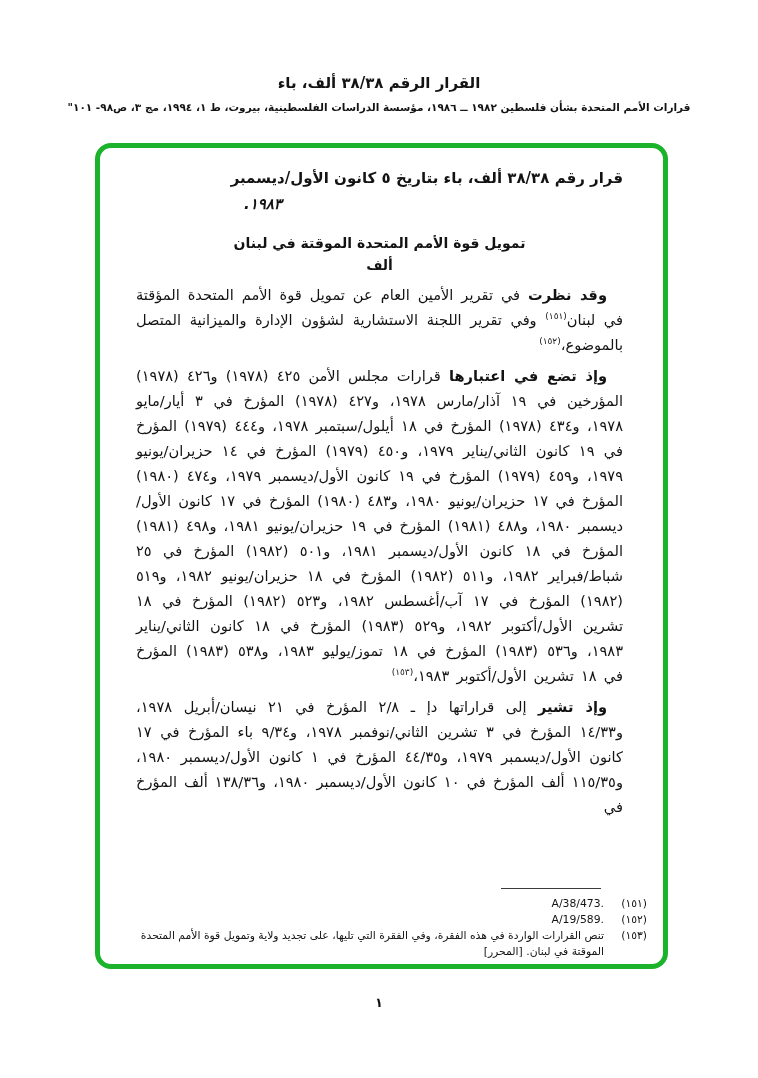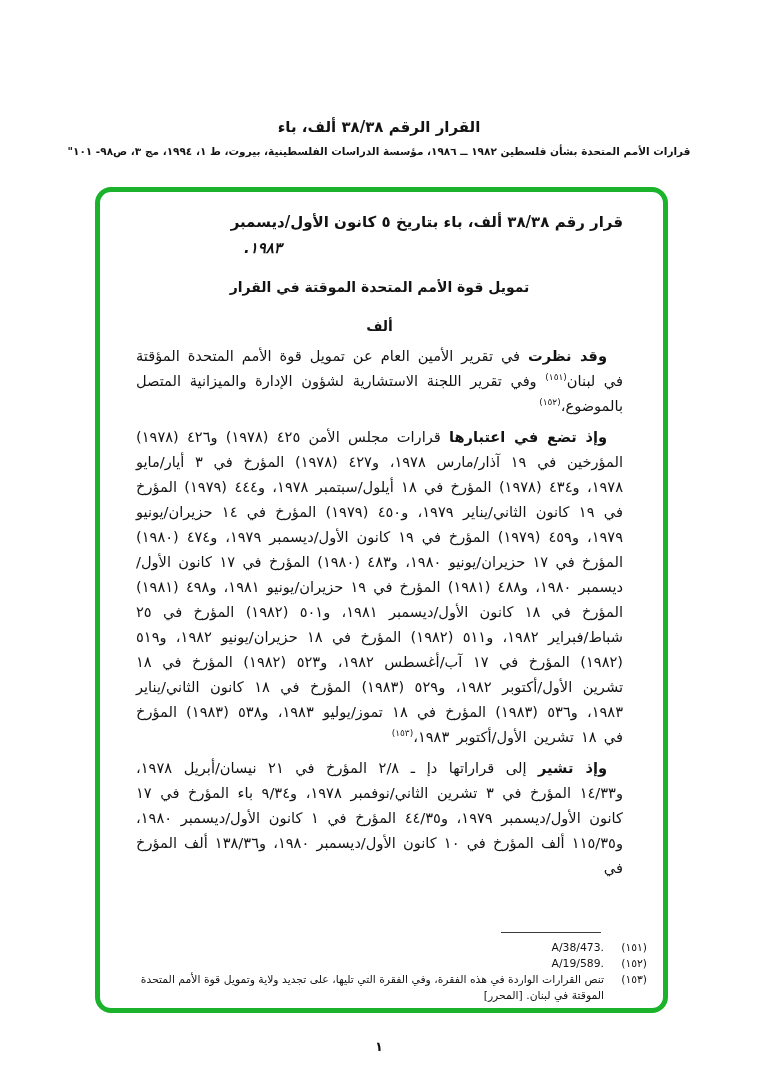--- a/index.html
+++ b/index.html
@@ -6,37 +6,37 @@
   html,body { background:#ffffff; }
   .page {
     position:relative;
     width:758px; height:1078px;
     background:#ffffff;
     color:#131313;
     direction:rtl;
     font-family:"DejaVu Sans", sans-serif;
     overflow:hidden;
   }
-  .doc-header { padding-top:118px; text-align:center; }
+  .doc-header { padding-top:74px; text-align:center; }
   .doc-title { font-size:15px; font-weight:bold; line-height:18px; }
   .doc-citation { font-size:10.5px; font-weight:bold; line-height:14px; margin-top:8px; }
 
   .green-box {
     width:573px; height:826px;
     margin:29px 90px 0 95px;
     border:5px solid #1cb32c;
     border-radius:16px;
     padding:17px 40px 4px 36px;
     display:flex; flex-direction:column;
     background:#ffffff;
   }
   .heading-l1 { font-size:15px; font-weight:bold; line-height:26px; text-align:right; }
   .heading-l2 { font-size:15px; font-weight:bold; line-height:26px; text-align:left; padding-left:108px;font-style:italic; }
   .subtitle { font-size:14px; font-weight:bold; text-align:center; margin-top:15px; line-height:22px; }
-  .section-label { font-size:14px; font-weight:bold; text-align:center; margin-top:17px; line-height:22px; }
+  .section-label { font-size:14px; font-weight:bold; text-align:center; line-height:22px; }
   .opening { font-size:14.5px; font-weight:bold; text-align:right; text-indent:10px; margin-top:14px; line-height:25px; }
   .body-para {
     font-size:14.6px; line-height:25px;
     text-align:justify; text-indent:16px;
     word-spacing:2.5px;
     margin-top:6px;
   }
   .body-para .lead { font-weight:bold; }
   sup.fn-ref { font-size:9px; vertical-align:6px; line-height:0; letter-spacing:0; }
 
@@ -59,21 +59,21 @@
     <div class="doc-citation">قرارات الأمم المتحدة بشأن فلسطين ١٩٨٢ ــ ١٩٨٦، مؤسسة الدراسات الفلسطينية، بيروت، ط ١، ١٩٩٤، مج ٣، ص٩٨- ١٠١"</div>
   </div>
 
   <div class="green-box">
 
     <div class="heading">
       <div class="heading-l1">قرار رقم ٣٨/٣٨ ألف، باء بتاريخ ٥ كانون الأول/ديسمبر</div>
       <div class="heading-l2">١٩٨٣.</div>
     </div>
 
-    <div class="subtitle">تمويل قوة الأمم المتحدة الموقتة في القرار</div>
+    <div class="subtitle">تمويل قوة الأمم المتحدة الموقتة في لبنان</div>
 
     <div class="section-label">ألف</div>
 
 
     <p class="body-para"><span class="lead">وقد نظرت</span><span> في تقرير الأمين العام عن تمويل قوة الأمم المتحدة المؤقتة في لبنان</span><sup class="fn-ref">(١٥١)</sup><span> وفي تقرير اللجنة الاستشارية لشؤون الإدارة والميزانية المتصل بالموضوع،</span><sup class="fn-ref">(١٥٢)</sup></p>
 
     <p class="body-para"><span class="lead">وإذ تضع في اعتبارها</span><span> قرارات مجلس الأمن ٤٢٥ (١٩٧٨) و٤٢٦ (١٩٧٨) المؤرخين في ١٩ آذار/مارس ١٩٧٨، و٤٢٧ (١٩٧٨) المؤرخ في ٣ أيار/مايو ١٩٧٨، و٤٣٤ (١٩٧٨) المؤرخ في ١٨ أيلول/سبتمبر ١٩٧٨، و٤٤٤ (١٩٧٩) المؤرخ في ١٩ كانون الثاني/يناير ١٩٧٩، و٤٥٠ (١٩٧٩) المؤرخ في ١٤ حزيران/يونيو ١٩٧٩، و٤٥٩ (١٩٧٩) المؤرخ في ١٩ كانون الأول/ديسمبر ١٩٧٩، و٤٧٤ (١٩٨٠) المؤرخ في ١٧ حزيران/يونيو ١٩٨٠، و٤٨٣ (١٩٨٠) المؤرخ في ١٧ كانون الأول/ديسمبر ١٩٨٠، و٤٨٨ (١٩٨١) المؤرخ في ١٩ حزيران/يونيو ١٩٨١، و٤٩٨ (١٩٨١) المؤرخ في ١٨ كانون الأول/ديسمبر ١٩٨١، و٥٠١ (١٩٨٢) المؤرخ في ٢٥ شباط/فبراير ١٩٨٢، و٥١١ (١٩٨٢) المؤرخ في ١٨ حزيران/يونيو ١٩٨٢، و٥١٩ (١٩٨٢) المؤرخ في ١٧ آب/أغسطس ١٩٨٢، و٥٢٣ (١٩٨٢) المؤرخ في ١٨ تشرين الأول/أكتوبر ١٩٨٢، و٥٢٩ (١٩٨٣) المؤرخ في ١٨ كانون الثاني/يناير ١٩٨٣، و٥٣٦ (١٩٨٣) المؤرخ في ١٨ تموز/يوليو ١٩٨٣، و٥٣٨ (١٩٨٣) المؤرخ في ١٨ تشرين الأول/أكتوبر ١٩٨٣،</span><sup class="fn-ref">(١٥٣)</sup></p>
 
     <p class="body-para"><span class="lead">وإذ تشير</span><span> إلى قراراتها دإ ـ ٢/٨ المؤرخ في ٢١ نيسان/أبريل ١٩٧٨، و١٤/٣٣ المؤرخ في ٣ تشرين الثاني/نوفمبر ١٩٧٨، و٩/٣٤ باء المؤرخ في ١٧ كانون الأول/ديسمبر ١٩٧٩، و٤٤/٣٥ المؤرخ في ١ كانون الأول/ديسمبر ١٩٨٠، و١١٥/٣٥ ألف المؤرخ في ١٠ كانون الأول/ديسمبر ١٩٨٠، و١٣٨/٣٦ ألف المؤرخ في</span></p>
 

